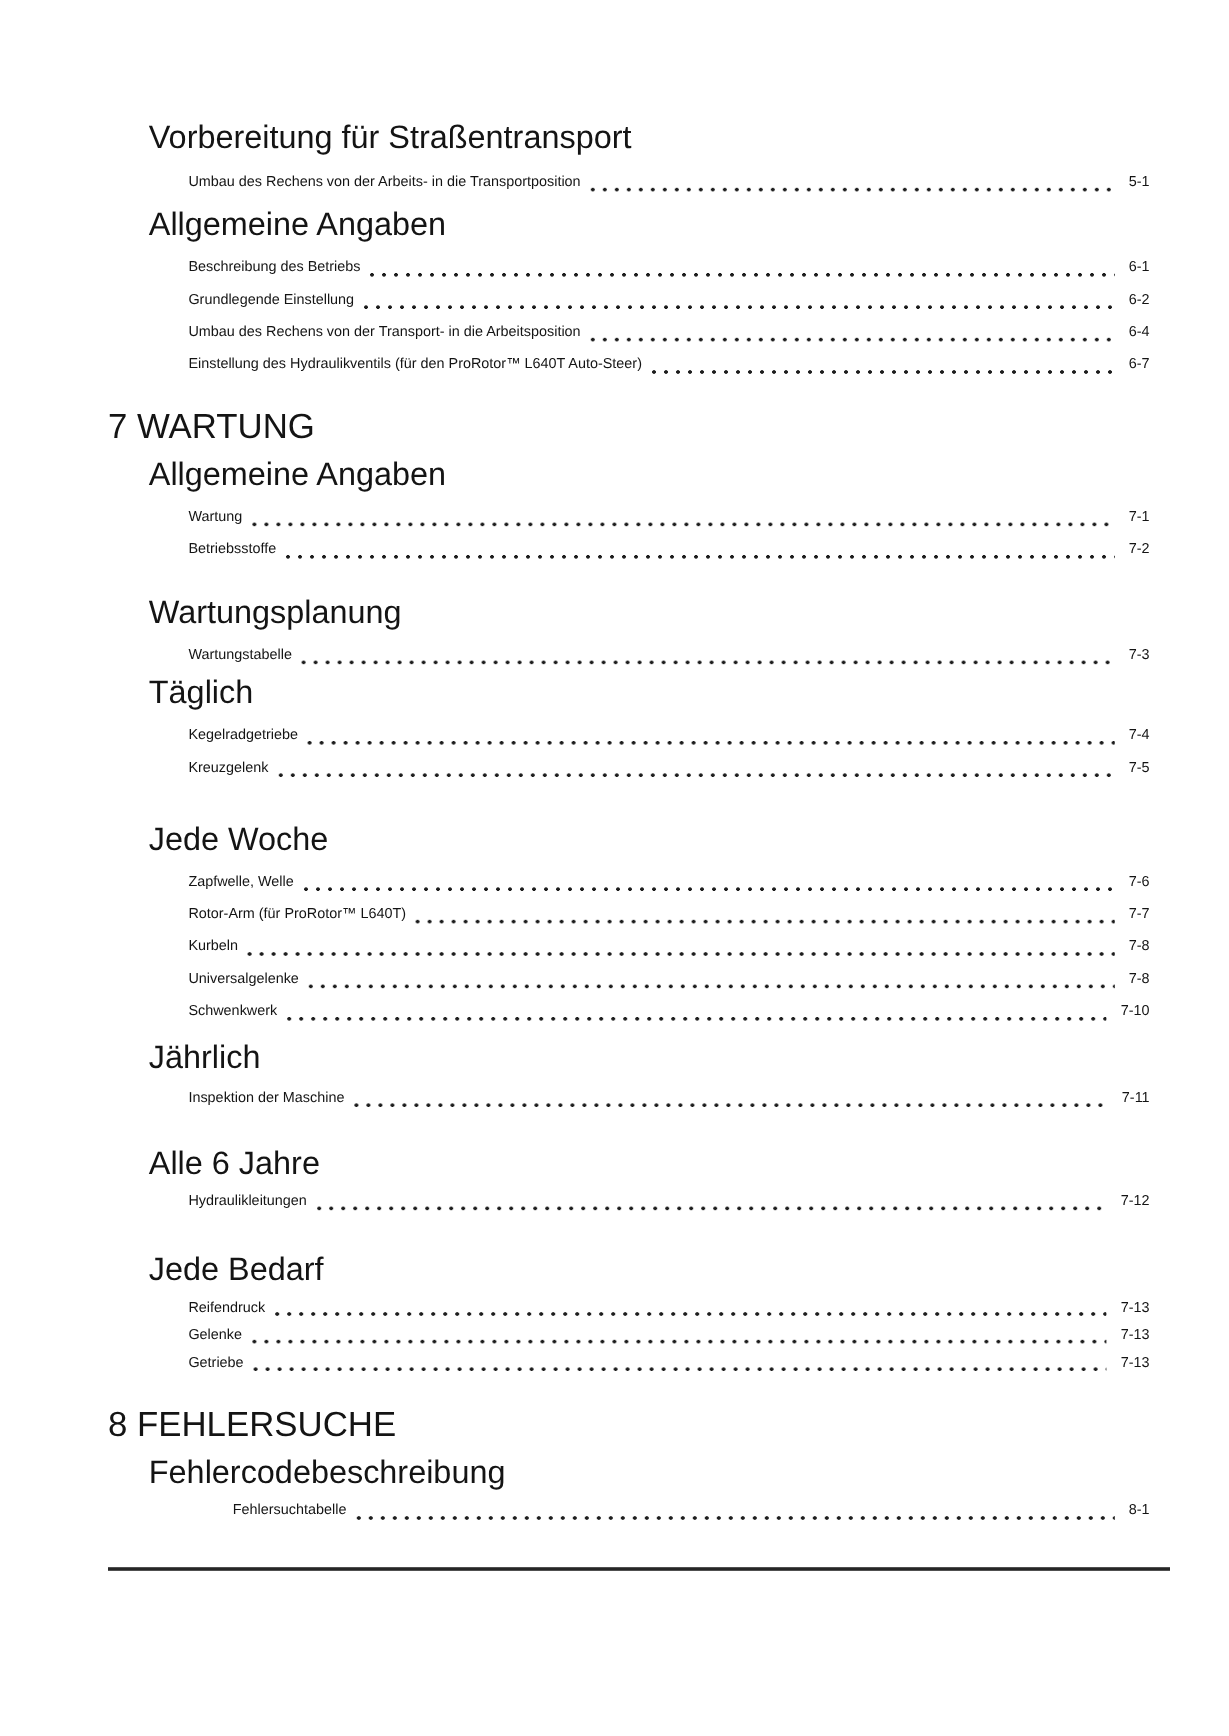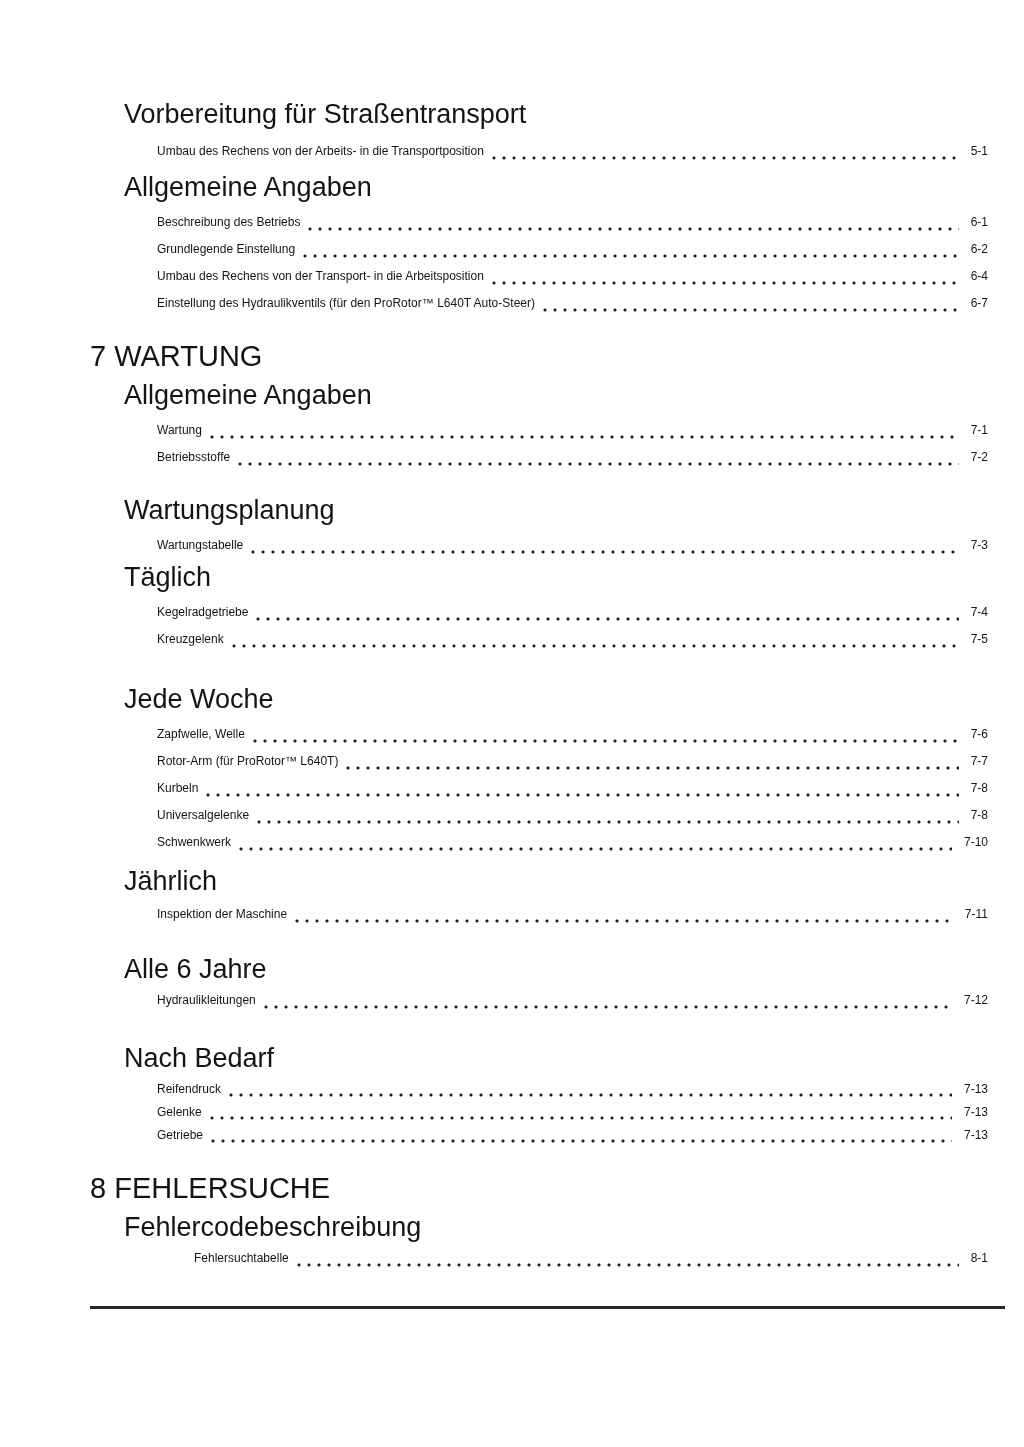--- a/index.html
+++ b/index.html
@@ -3,21 +3,21 @@
 <meta charset="utf-8">
 <title>Document</title>
 <style>
   html, body { margin: 0; padding: 0; background: #ffffff; }
   .page {
     position: relative;
     width: 1024px;
     height: 1447px;
     background: #ffffff;
     box-sizing: border-box;
-    padding: 98px 36px 0 90px;
+    padding: 98px 66px 0 90px;
     font-family: "Liberation Sans", sans-serif;
     color: #141414;
     overflow: hidden;
   }
   .chapter {
     font-size: 29px;
     line-height: 34px;
     font-weight: 400;
     white-space: nowrap;
   }
@@ -197,21 +197,21 @@
 
   <div class="group-heading b9-heading">Alle 6 Jahre</div>
   <div class="entries b9-entries">
     <div class="entry">
       <span class="title">Hydraulikleitungen</span>
       <span class="leader"></span>
       <span class="pg">7-12</span>
     </div>
   </div>
 
-  <div class="group-heading b10-heading">Nach Bedarf</div>
+  <div class="group-heading b10-heading">Jede Bedarf</div>
   <div class="entries compact b10-entries">
     <div class="entry">
       <span class="title">Reifendruck</span>
       <span class="leader"></span>
       <span class="pg">7-13</span>
     </div>
     <div class="entry">
       <span class="title">Gelenke</span>
       <span class="leader"></span>
       <span class="pg">7-13</span>

